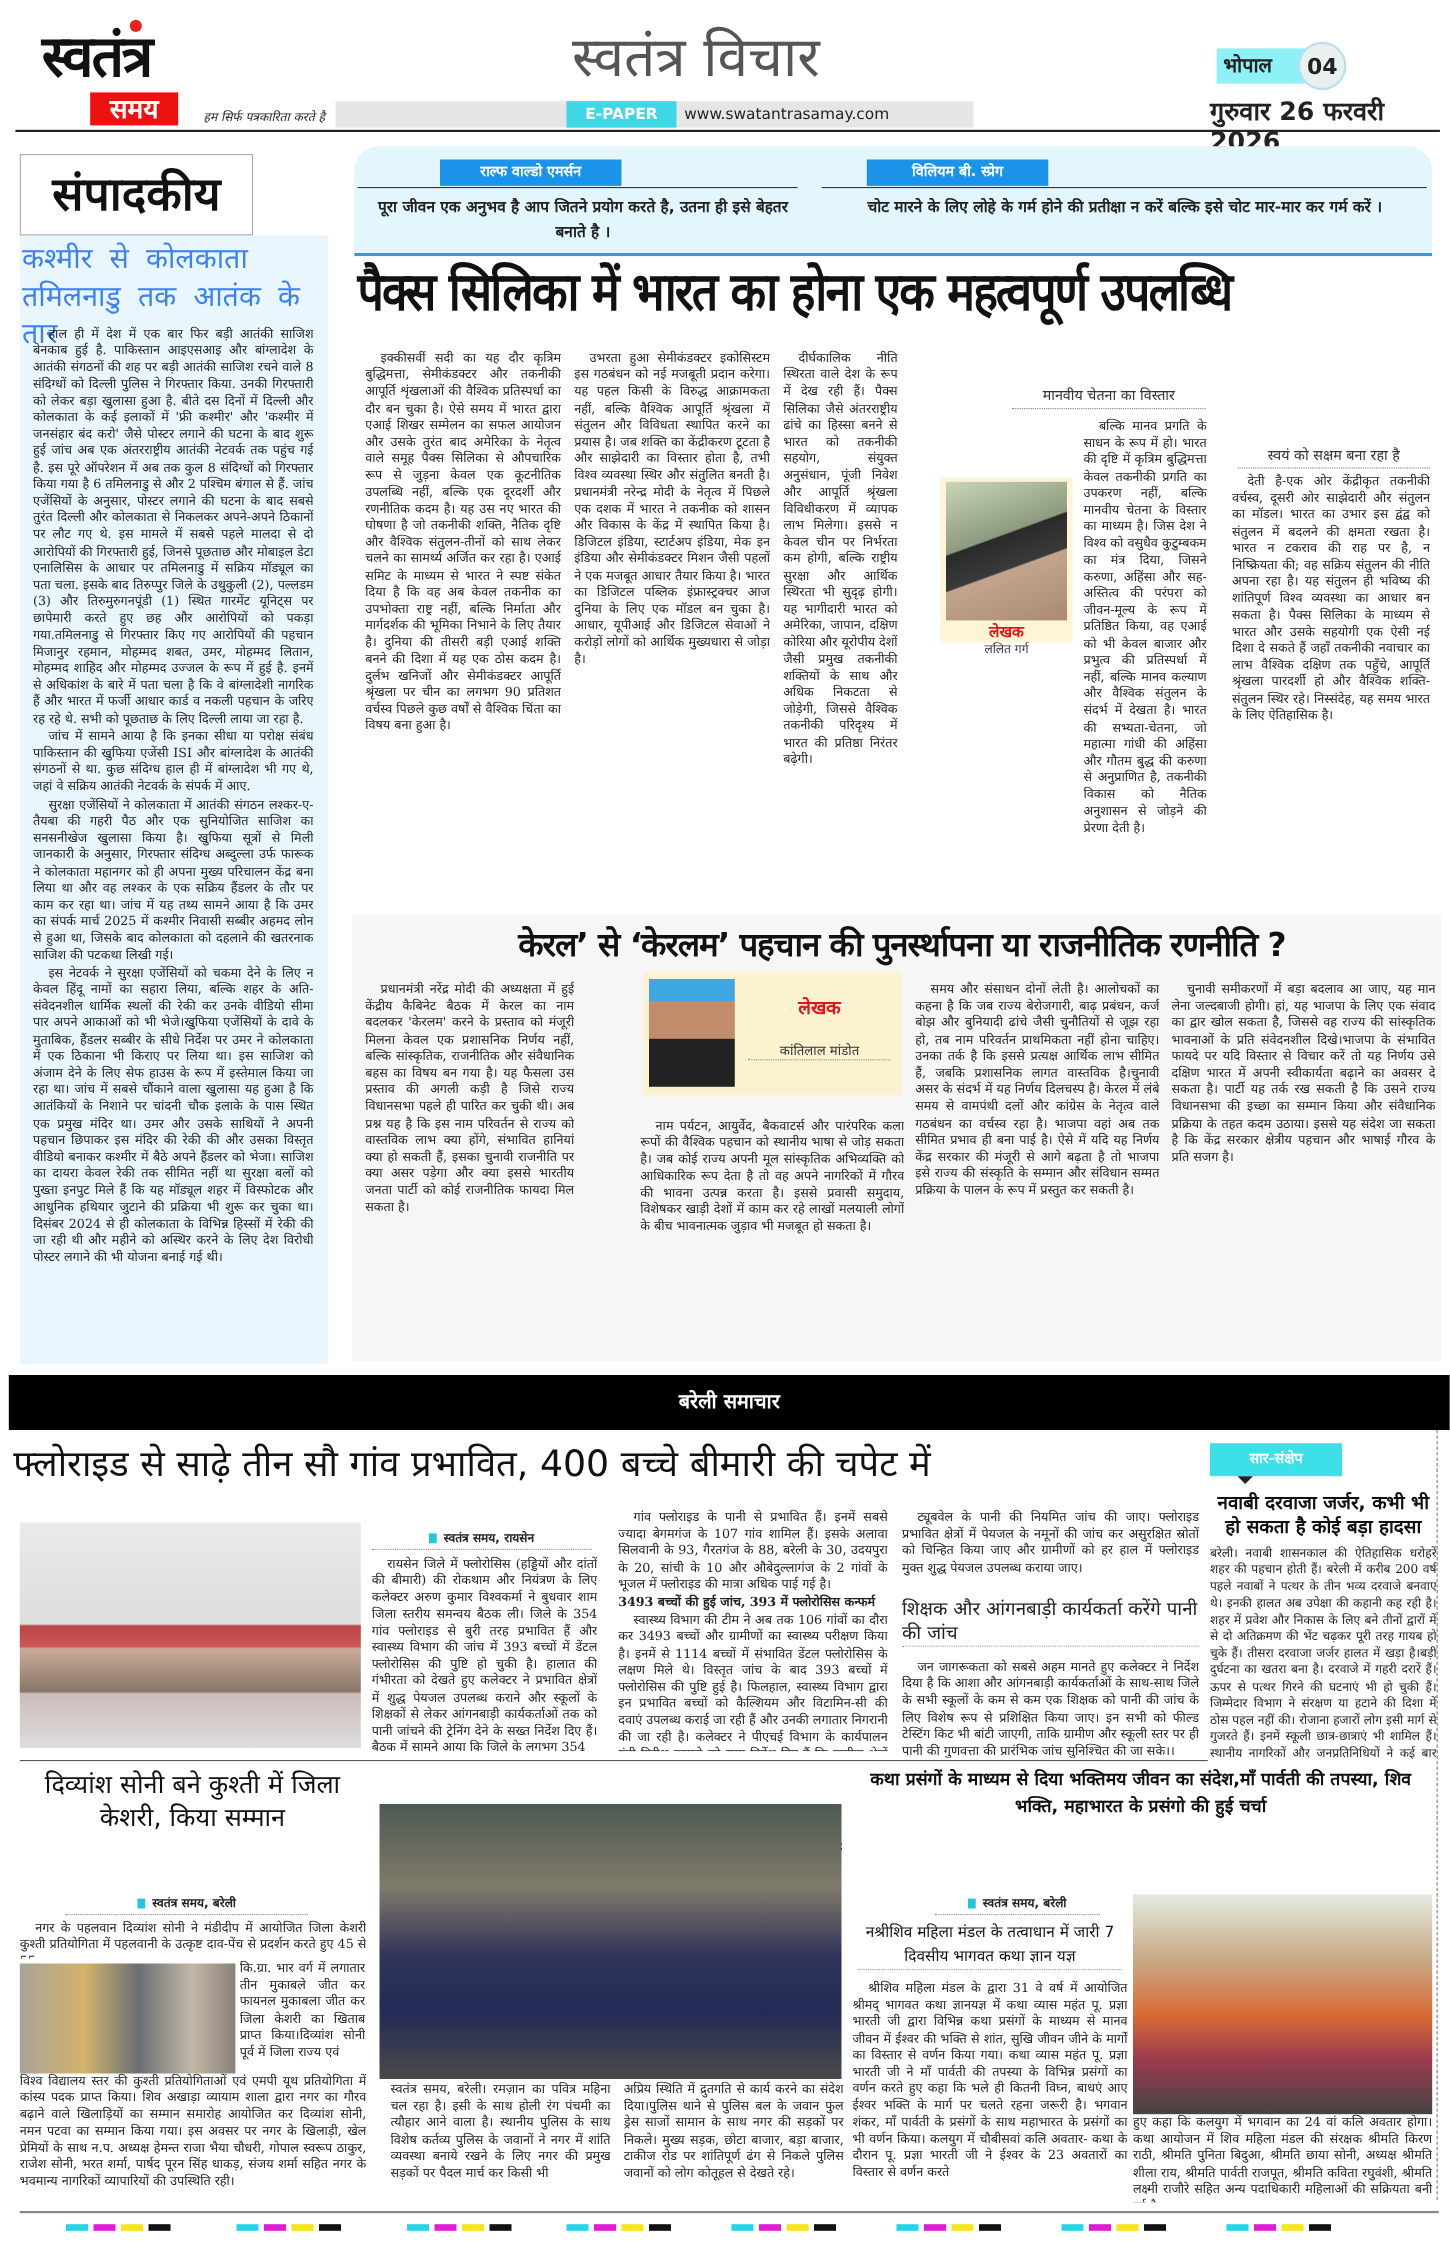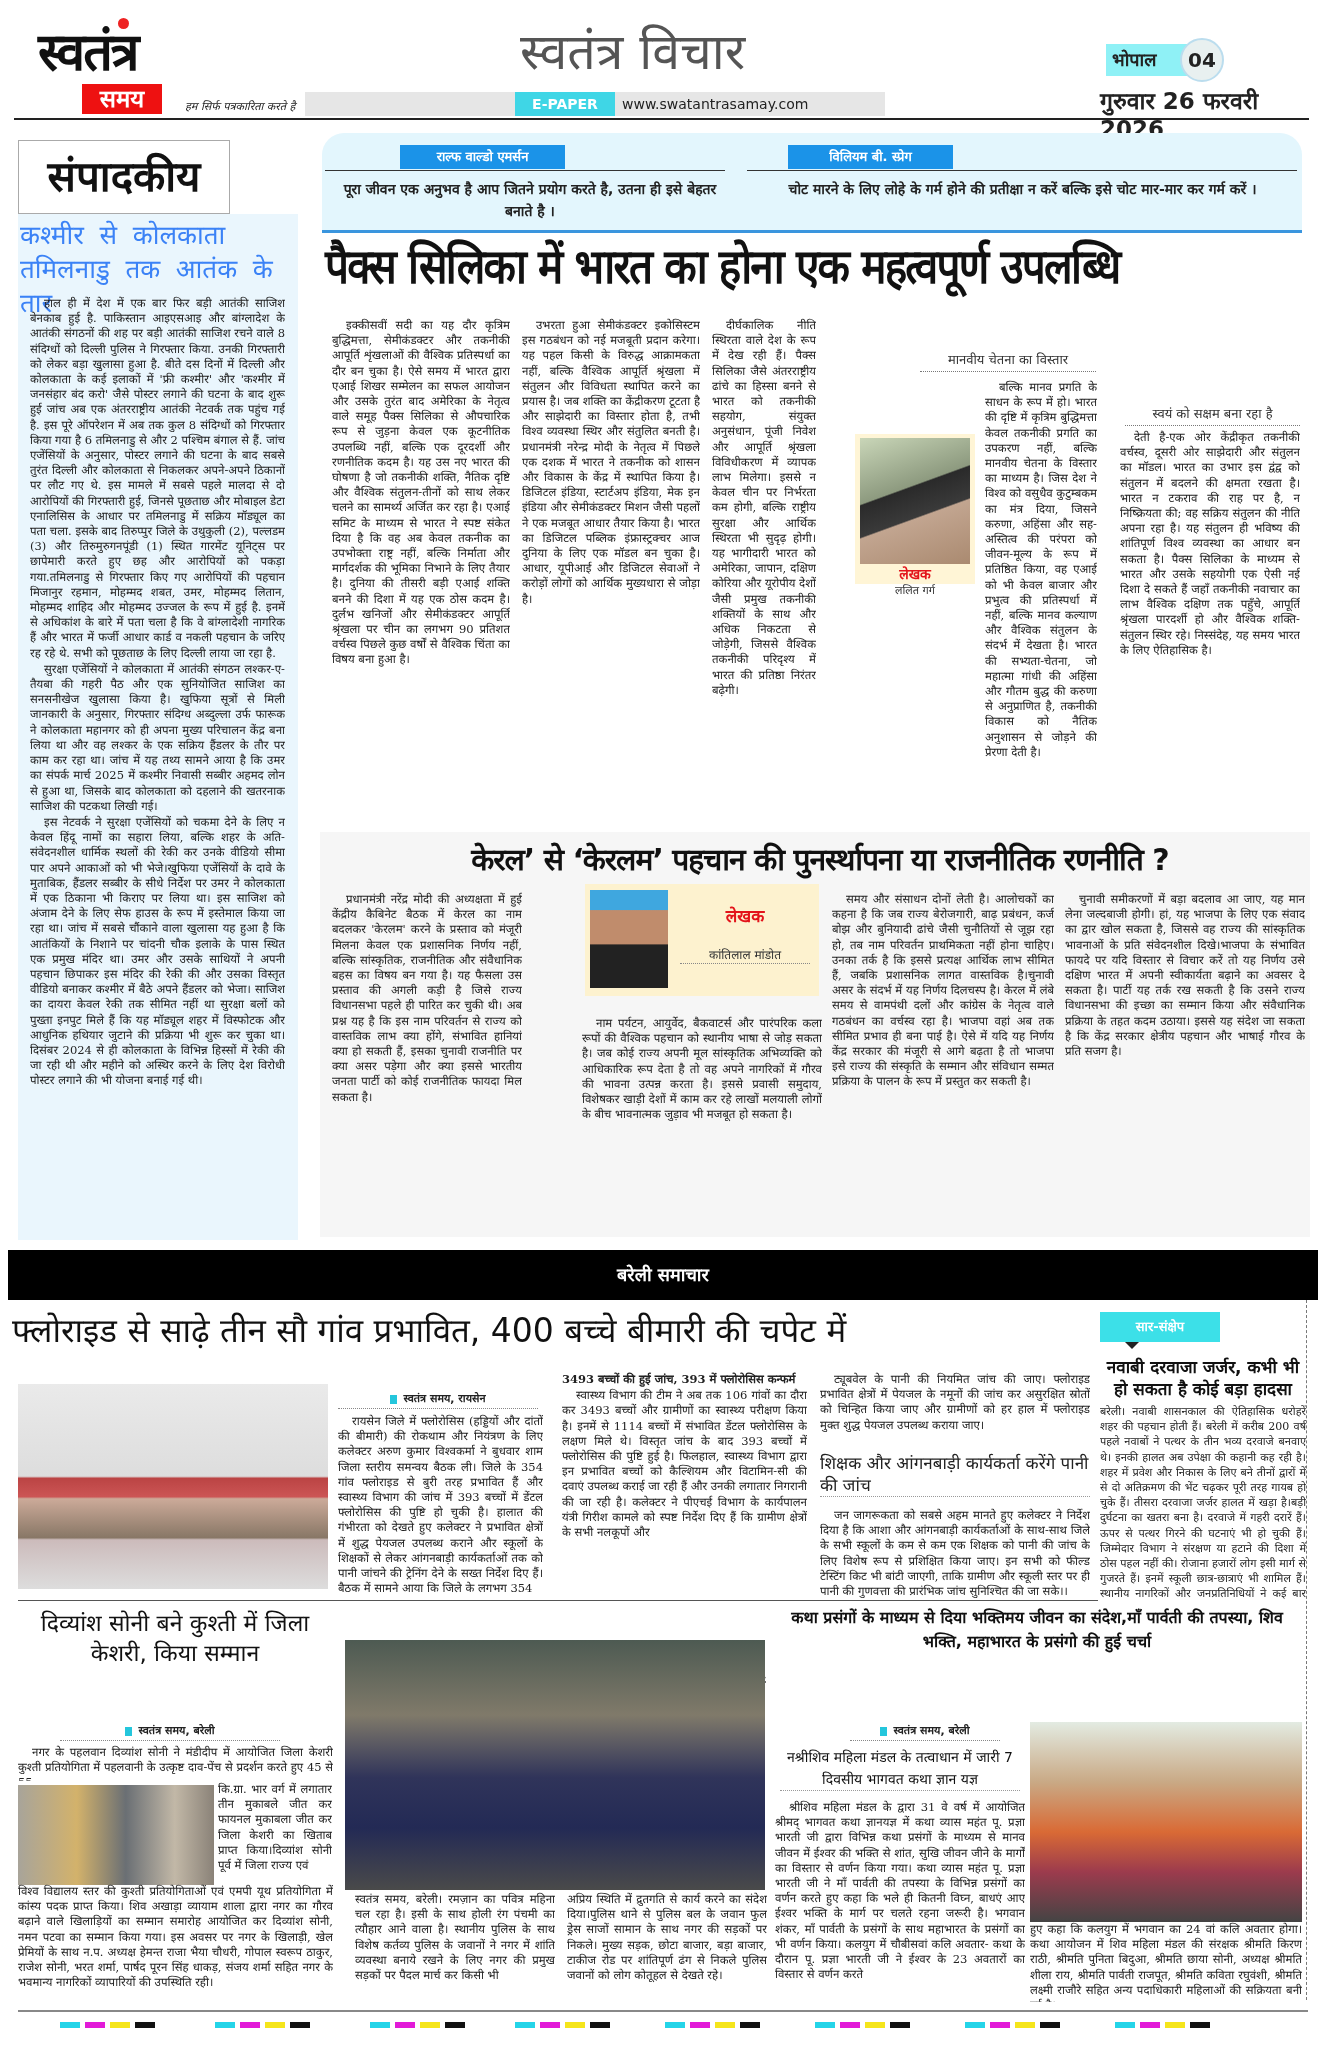--- a/index.html
+++ b/index.html
@@ -114,20 +114,21 @@
 <div class="abs" id="city">भोपाल</div>
 <div class="abs" id="pageno">04</div>
 <div class="abs" id="date">गुरुवार 26 फरवरी 2026</div>
 <div class="abs" id="masthead-rule"></div>
 
 <div class="abs" id="ed-panel"></div>
 <div class="abs" id="ed-box">संपादकीय</div>
 <div class="abs" id="ed-head">कश्मीर से कोलकाता तमिलनाडु तक आतंक के तार</div>
 <div class="abs txt" id="ed-body">
   <p>हाल ही में देश में एक बार फिर बड़ी आतंकी साजिश बेनकाब हुई है. पाकिस्तान आइएसआइ और बांग्लादेश के आतंकी संगठनों की शह पर बड़ी आतंकी साजिश रचने वाले 8 संदिग्धों को दिल्ली पुलिस ने गिरफ्तार किया. उनकी गिरफ्तारी को लेकर बड़ा खुलासा हुआ है. बीते दस दिनों में दिल्ली और कोलकाता के कई इलाकों में 'फ्री कश्मीर' और 'कश्मीर में जनसंहार बंद करो' जैसे पोस्टर लगाने की घटना के बाद शुरू हुई जांच अब एक अंतरराष्ट्रीय आतंकी नेटवर्क तक पहुंच गई है. इस पूरे ऑपरेशन में अब तक कुल 8 संदिग्धों को गिरफ्तार किया गया है 6 तमिलनाडु से और 2 पश्चिम बंगाल से हैं. जांच एजेंसियों के अनुसार, पोस्टर लगाने की घटना के बाद सबसे तुरंत दिल्ली और कोलकाता से निकलकर अपने-अपने ठिकानों पर लौट गए थे. इस मामले में सबसे पहले मालदा से दो आरोपियों की गिरफ्तारी हुई, जिनसे पूछताछ और मोबाइल डेटा एनालिसिस के आधार पर तमिलनाडु में सक्रिय मॉड्यूल का पता चला. इसके बाद तिरुप्पुर जिले के उथुकुली (2), पल्लडम (3) और तिरुमुरुगनपूंडी (1) स्थित गारमेंट यूनिट्स पर छापेमारी करते हुए छह और आरोपियों को पकड़ा गया.तमिलनाडु से गिरफ्तार किए गए आरोपियों की पहचान मिजानुर रहमान, मोहम्मद शबत, उमर, मोहम्मद लितान, मोहम्मद शाहिद और मोहम्मद उज्जल के रूप में हुई है. इनमें से अधिकांश के बारे में पता चला है कि वे बांग्लादेशी नागरिक हैं और भारत में फर्जी आधार कार्ड व नकली पहचान के जरिए रह रहे थे. सभी को पूछताछ के लिए दिल्ली लाया जा रहा है.</p>
+  <p>जांच में सामने आया है कि इनका सीधा या परोक्ष संबंध पाकिस्तान की खुफिया एजेंसी ISI और बांग्लादेश के आतंकी संगठनों से था. कुछ संदिग्ध हाल ही में बांग्लादेश भी गए थे, जहां वे सक्रिय आतंकी नेटवर्क के संपर्क में आए.</p>
   <p>सुरक्षा एजेंसियों ने कोलकाता में आतंकी संगठन लश्कर-ए-तैयबा की गहरी पैठ और एक सुनियोजित साजिश का सनसनीखेज खुलासा किया है। खुफिया सूत्रों से मिली जानकारी के अनुसार, गिरफ्तार संदिग्ध अब्दुल्ला उर्फ फारूक ने कोलकाता महानगर को ही अपना मुख्य परिचालन केंद्र बना लिया था और वह लश्कर के एक सक्रिय हैंडलर के तौर पर काम कर रहा था। जांच में यह तथ्य सामने आया है कि उमर का संपर्क मार्च 2025 में कश्मीर निवासी सब्बीर अहमद लोन से हुआ था, जिसके बाद कोलकाता को दहलाने की खतरनाक साजिश की पटकथा लिखी गई।</p>
   <p>इस नेटवर्क ने सुरक्षा एजेंसियों को चकमा देने के लिए न केवल हिंदू नामों का सहारा लिया, बल्कि शहर के अति-संवेदनशील धार्मिक स्थलों की रेकी कर उनके वीडियो सीमा पार अपने आकाओं को भी भेजे।खुफिया एजेंसियों के दावे के मुताबिक, हैंडलर सब्बीर के सीधे निर्देश पर उमर ने कोलकाता में एक ठिकाना भी किराए पर लिया था। इस साजिश को अंजाम देने के लिए सेफ हाउस के रूप में इस्तेमाल किया जा रहा था। जांच में सबसे चौंकाने वाला खुलासा यह हुआ है कि आतंकियों के निशाने पर चांदनी चौक इलाके के पास स्थित एक प्रमुख मंदिर था। उमर और उसके साथियों ने अपनी पहचान छिपाकर इस मंदिर की रेकी की और उसका विस्तृत वीडियो बनाकर कश्मीर में बैठे अपने हैंडलर को भेजा। साजिश का दायरा केवल रेकी तक सीमित नहीं था सुरक्षा बलों को पुख्ता इनपुट मिले हैं कि यह मॉड्यूल शहर में विस्फोटक और आधुनिक हथियार जुटाने की प्रक्रिया भी शुरू कर चुका था। दिसंबर 2024 से ही कोलकाता के विभिन्न हिस्सों में रेकी की जा रही थी और महीने को अस्थिर करने के लिए देश विरोधी पोस्टर लगाने की भी योजना बनाई गई थी।</p>
 </div>
 
 <div class="abs" id="quote-panel"></div>
 <div class="abs" id="q1-rule"></div>
 <div class="abs" id="q2-rule"></div>
 <div class="abs qlabel" id="q1-label">राल्फ वाल्डो एमर्सन</div>
 <div class="abs qlabel" id="q2-label">विलियम बी. स्प्रेग</div>
 <div class="abs qtext" id="q1-text">पूरा जीवन एक अनुभव है आप जितने प्रयोग करते है, उतना ही इसे बेहतर बनाते है ।</div>
@@ -156,20 +157,21 @@
 <div class="col txt" id="k-c2">नाम पर्यटन, आयुर्वेद, बैकवाटर्स और पारंपरिक कला रूपों की वैश्विक पहचान को स्थानीय भाषा से जोड़ सकता है। जब कोई राज्य अपनी मूल सांस्कृतिक अभिव्यक्ति को आधिकारिक रूप देता है तो वह अपने नागरिकों में गौरव की भावना उत्पन्न करता है। इससे प्रवासी समुदाय, विशेषकर खाड़ी देशों में काम कर रहे लाखों मलयाली लोगों के बीच भावनात्मक जुड़ाव भी मजबूत हो सकता है।</div>
 <div class="col txt" id="k-c3">समय और संसाधन दोनों लेती है। आलोचकों का कहना है कि जब राज्य बेरोजगारी, बाढ़ प्रबंधन, कर्ज बोझ और बुनियादी ढांचे जैसी चुनौतियों से जूझ रहा हो, तब नाम परिवर्तन प्राथमिकता नहीं होना चाहिए। उनका तर्क है कि इससे प्रत्यक्ष आर्थिक लाभ सीमित हैं, जबकि प्रशासनिक लागत वास्तविक है।चुनावी असर के संदर्भ में यह निर्णय दिलचस्प है। केरल में लंबे समय से वामपंथी दलों और कांग्रेस के नेतृत्व वाले गठबंधन का वर्चस्व रहा है। भाजपा वहां अब तक सीमित प्रभाव ही बना पाई है। ऐसे में यदि यह निर्णय केंद्र सरकार की मंजूरी से आगे बढ़ता है तो भाजपा इसे राज्य की संस्कृति के सम्मान और संविधान सम्मत प्रक्रिया के पालन के रूप में प्रस्तुत कर सकती है।</div>
 <div class="col txt" id="k-c4">चुनावी समीकरणों में बड़ा बदलाव आ जाए, यह मान लेना जल्दबाजी होगी। हां, यह भाजपा के लिए एक संवाद का द्वार खोल सकता है, जिससे वह राज्य की सांस्कृतिक भावनाओं के प्रति संवेदनशील दिखे।भाजपा के संभावित फायदे पर यदि विस्तार से विचार करें तो यह निर्णय उसे दक्षिण भारत में अपनी स्वीकार्यता बढ़ाने का अवसर दे सकता है। पार्टी यह तर्क रख सकती है कि उसने राज्य विधानसभा की इच्छा का सम्मान किया और संवैधानिक प्रक्रिया के तहत कदम उठाया। इससे यह संदेश जा सकता है कि केंद्र सरकार क्षेत्रीय पहचान और भाषाई गौरव के प्रति सजग है।</div>
 
 <div class="abs" id="band">बरेली समाचार</div>
 <div class="abs" id="fluoride-head">फ्लोराइड से साढ़े तीन सौ गांव प्रभावित, 400 बच्चे बीमारी की चपेट में</div>
 <div class="abs" id="photo1"></div>
 <div class="abs dateline" id="f-dl"><span class="sq"></span><span>स्वतंत्र समय, रायसेन</span></div>
 <div class="col txt" id="f-c1">रायसेन जिले में फ्लोरोसिस (हड्डियों और दांतों की बीमारी) की रोकथाम और नियंत्रण के लिए कलेक्टर अरुण कुमार विश्वकर्मा ने बुधवार शाम जिला स्तरीय समन्वय बैठक ली। जिले के 354 गांव फ्लोराइड से बुरी तरह प्रभावित हैं और स्वास्थ्य विभाग की जांच में 393 बच्चों में डेंटल फ्लोरोसिस की पुष्टि हो चुकी है। हालात की गंभीरता को देखते हुए कलेक्टर ने प्रभावित क्षेत्रों में शुद्ध पेयजल उपलब्ध कराने और स्कूलों के शिक्षकों से लेकर आंगनबाड़ी कार्यकर्ताओं तक को पानी जांचने की ट्रेनिंग देने के सख्त निर्देश दिए हैं। बैठक में सामने आया कि जिले के लगभग 354</div>
 <div class="col txt" id="f-c2">
+  <p>गांव फ्लोराइड के पानी से प्रभावित हैं। इनमें सबसे ज्यादा बेगमगंज के 107 गांव शामिल हैं। इसके अलावा सिलवानी के 93, गैरतगंज के 88, बरेली के 30, उदयपुरा के 20, सांची के 10 और औबेदुल्लागंज के 2 गांवों के भूजल में फ्लोराइड की मात्रा अधिक पाई गई है।</p>
   <p style="font-weight:bold;text-indent:0">3493 बच्चों की हुई जांच, 393 में फ्लोरोसिस कन्फर्म</p>
   <p>स्वास्थ्य विभाग की टीम ने अब तक 106 गांवों का दौरा कर 3493 बच्चों और ग्रामीणों का स्वास्थ्य परीक्षण किया है। इनमें से 1114 बच्चों में संभावित डेंटल फ्लोरोसिस के लक्षण मिले थे। विस्तृत जांच के बाद 393 बच्चों में फ्लोरोसिस की पुष्टि हुई है। फिलहाल, स्वास्थ्य विभाग द्वारा इन प्रभावित बच्चों को कैल्शियम और विटामिन-सी की दवाएं उपलब्ध कराई जा रही हैं और उनकी लगातार निगरानी की जा रही है। कलेक्टर ने पीएचई विभाग के कार्यपालन यंत्री गिरीश कामले को स्पष्ट निर्देश दिए हैं कि ग्रामीण क्षेत्रों के सभी नलकूपों और</p>
 </div>
 <div class="col txt" id="f-c3">ट्यूबवेल के पानी की नियमित जांच की जाए। फ्लोराइड प्रभावित क्षेत्रों में पेयजल के नमूनों की जांच कर असुरक्षित स्रोतों को चिन्हित किया जाए और ग्रामीणों को हर हाल में फ्लोराइड मुक्त शुद्ध पेयजल उपलब्ध कराया जाए।</div>
 <div class="abs" id="sub3">शिक्षक और आंगनबाड़ी कार्यकर्ता करेंगे पानी की जांच</div>
 <div class="col txt" id="f-c4">जन जागरूकता को सबसे अहम मानते हुए कलेक्टर ने निर्देश दिया है कि आशा और आंगनबाड़ी कार्यकर्ताओं के साथ-साथ जिले के सभी स्कूलों के कम से कम एक शिक्षक को पानी की जांच के लिए विशेष रूप से प्रशिक्षित किया जाए। इन सभी को फील्ड टेस्टिंग किट भी बांटी जाएगी, ताकि ग्रामीण और स्कूली स्तर पर ही पानी की गुणवत्ता की प्रारंभिक जांच सुनिश्चित की जा सके।।</div>
 
 <div class="abs" id="saar-label">सार-संक्षेप</div>
 <div class="abs" id="saar-tri"></div>
 <div class="abs" id="nawabi-head">नवाबी दरवाजा जर्जर, कभी भी हो सकता है कोई बड़ा हादसा</div>

